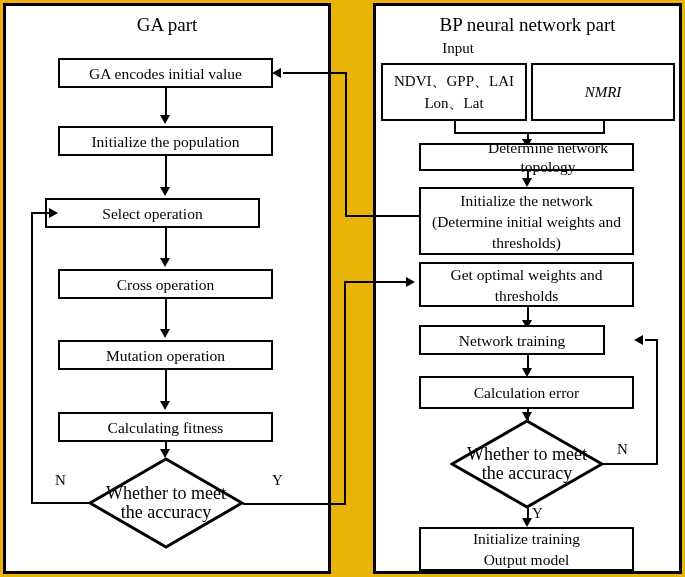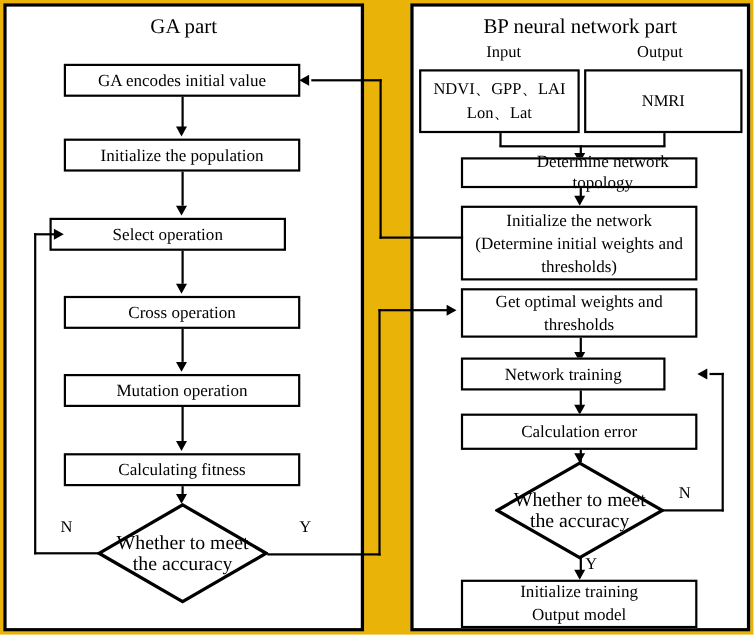--- a/index.html
+++ b/index.html
@@ -174,30 +174,29 @@
   <div class="arrow-right" style="left:49px; top:208px;"></div>
 
   <div class="branch-label" style="left:55px;  top:472px;">N</div>
   <div class="branch-label" style="left:272px; top:472px;">Y</div>
 
   <div class="panel" id="panel-bp">
     <div class="panel-title">BP neural network part</div>
   </div>
 
   <div class="caption" style="left:403px; top:40px; width:110px;">Input</div>
-  <div class="caption" style="left:545px; top:40px; width:110px;">Output</div>
 
   <div class="box small" style="left:381px; top:63px; width:146px; height:58px; line-height:22px;">
     <div>
       <div>NDVI、GPP、LAI</div>
       <div>Lon、Lat</div>
     </div>
   </div>
 
-  <div class="box small" style="left:531px; top:63px; width:144px; height:58px;">
+  <div class="box small" style="left:531px; top:63px; width:144px; height:58px;font-style:italic;">
     <span>NMRI</span>
   </div>
 
   <div class="v-line" style="left:454px; top:121px; height:12px;"></div>
   <div class="v-line" style="left:603px; top:121px; height:12px;"></div>
   <div class="h-line" style="left:454px; top:132px; width:151px;"></div>
   <div class="v-line" style="left:527px; top:132px; height:9px;"></div>
   <div class="arrow-down" style="left:522px; top:139px;"></div>
 
   <div class="box" style="left:419px; top:143px; width:215px; height:28px;padding-left:47px;">

